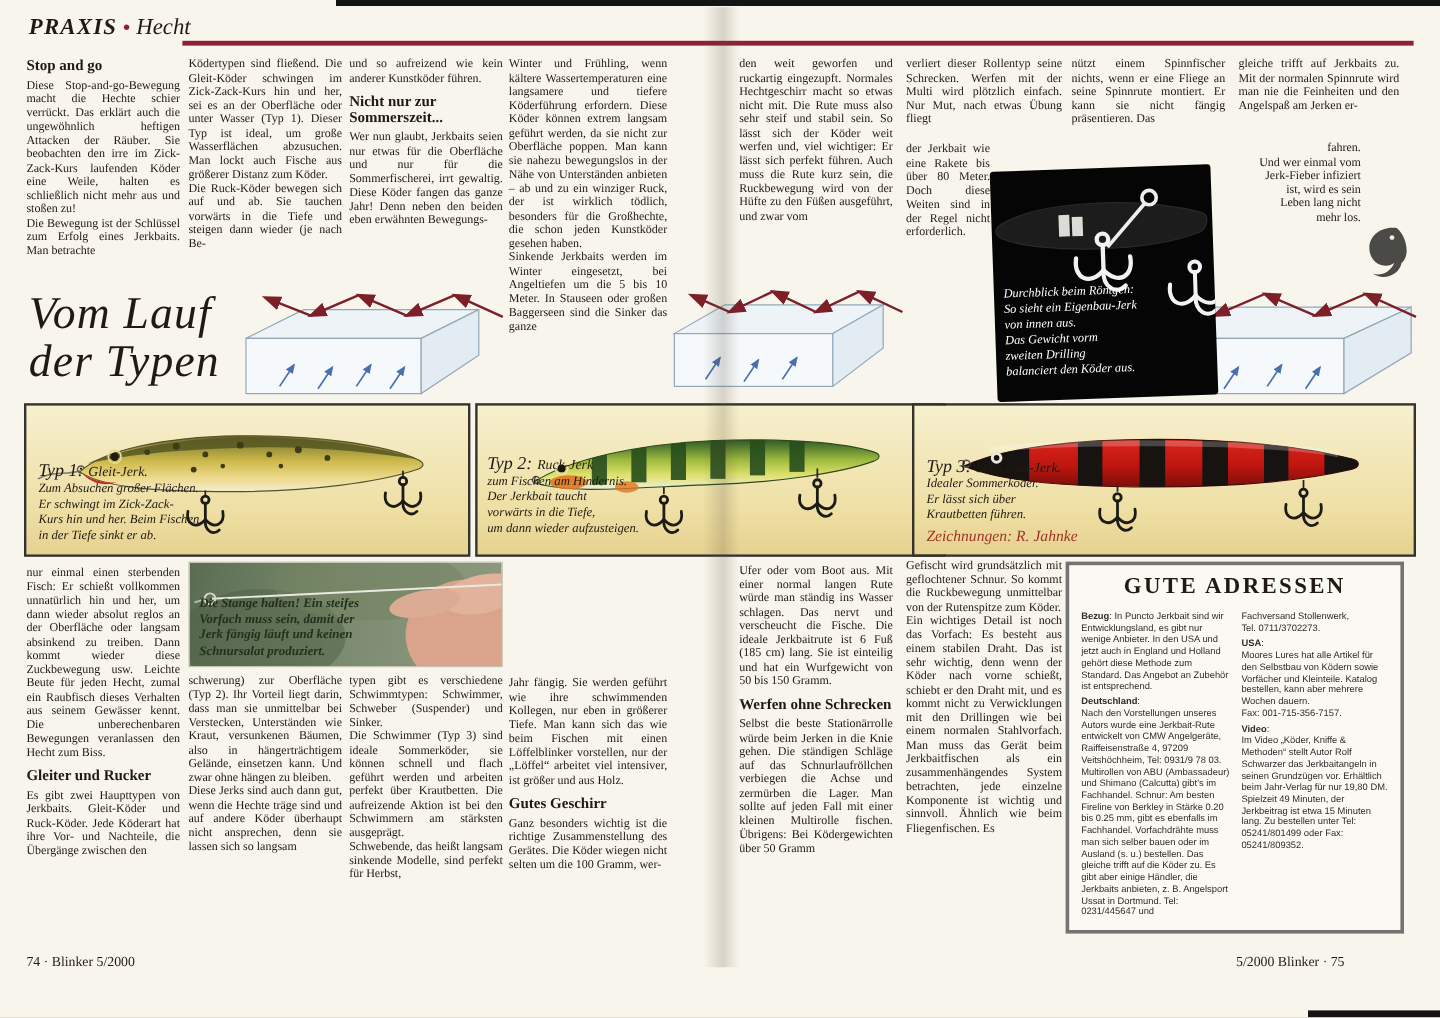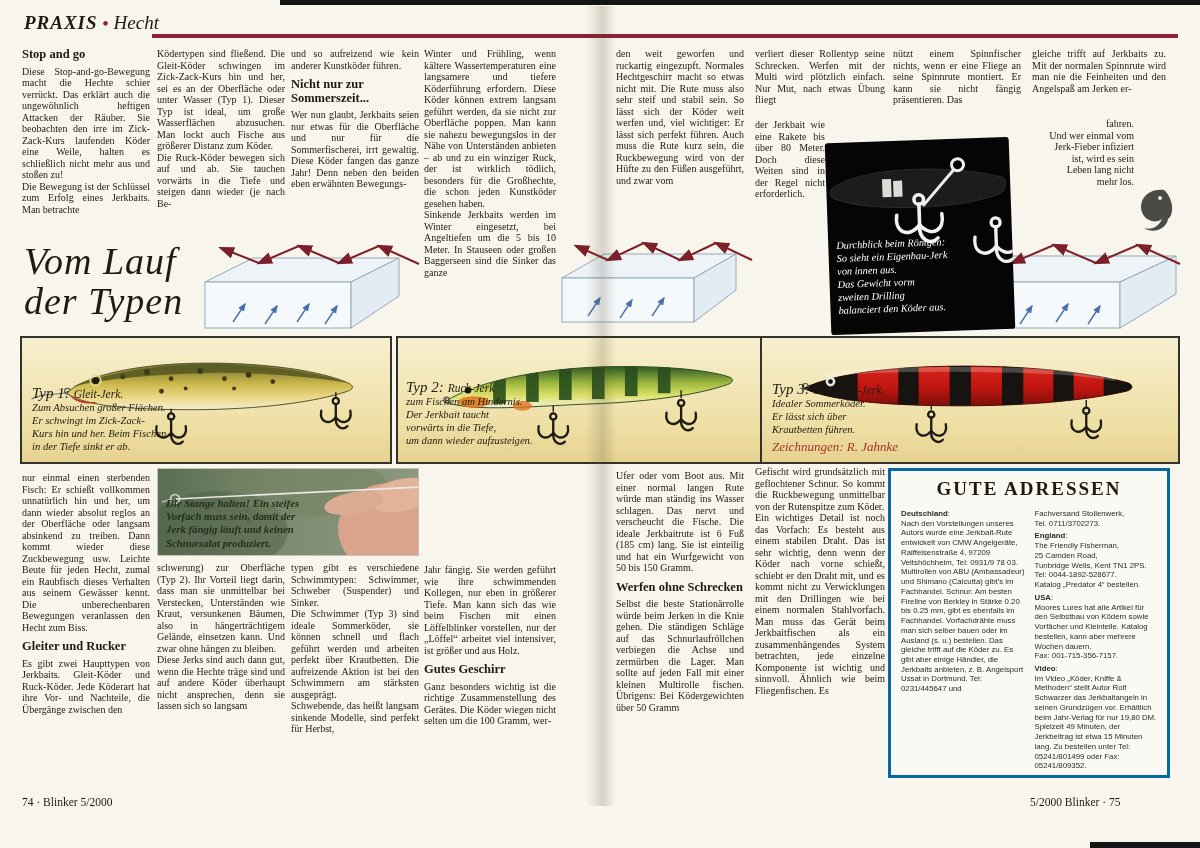--- a/index.html
+++ b/index.html
@@ -31,21 +31,21 @@
   .credit{font-size:13px;color:#a03326;margin-top:2px;font-style:italic;}
   .xray{position:absolute;left:828px;top:140px;width:184px;height:192px;background:#050505;z-index:4;
         transform:rotate(-2deg);border-radius:3px;}
   .xraycap{position:absolute;left:8px;top:96px;color:#fff;font-style:italic;font-size:10.3px;line-height:1.27;
            white-space:pre-line;z-index:2;}
   .photo{position:absolute;left:157px;top:468px;width:262px;height:88px;z-index:3;border:1px solid #c6c2b2;
          box-sizing:border-box;background:linear-gradient(100deg,#5a6d52,#7a8a6e 45%,#8f9a80);overflow:hidden;}
   .photocap{position:absolute;left:8px;top:28px;color:#23301b;font-style:italic;font-size:10.8px;line-height:1.22;
             white-space:pre-line;z-index:2;font-weight:bold;}
   .adr{position:absolute;left:888px;top:468px;width:282px;height:310px;z-index:3;box-sizing:border-box;
-       border:3px solid #0369a1;background:#fbf9f3;}
+       border:3px solid #737373;background:#fbf9f3;}
   .adr-title{font-weight:bold;font-size:19px;text-align:center;letter-spacing:2px;margin-top:7px;}
   .adr-cols{position:absolute;left:10px;right:8px;top:38px;bottom:6px;display:flex;gap:9px;overflow:hidden;
             font-family:"Liberation Sans",sans-serif;font-size:7.8px;line-height:1.25;color:#2b2b2b;}
   .adr-col{width:128px;}
   .adr-col p{margin:0 0 3px;}
   .fish-doodle{position:absolute;left:1134px;top:186px;z-index:4;}
   .footer{position:absolute;font-size:11.5px;z-index:3;}
 </style>
 </head>
 <body>
@@ -364,32 +364,27 @@
   </div>
   <div class="col" style="left:755px;top:466px;width:130px">
     <p class="pre">Gefischt wird grundsätzlich mit geflochtener Schnur. So kommt die Ruckbewegung unmittelbar von der Rutenspitze zum Köder.
 Ein wichtiges Detail ist noch das Vorfach: Es besteht aus einem stabilen Draht. Das ist sehr wichtig, denn wenn der Köder nach vorne schießt, schiebt er den Draht mit, und es kommt nicht zu Verwicklungen mit den Drillingen wie bei einem normalen Stahlvorfach. Man muss das Gerät beim Jerkbaitfischen als ein zusammenhängendes System betrachten, jede einzelne Komponente ist wichtig und sinnvoll. Ähnlich wie beim Fliegenfischen. Es</p>
   </div>
 
   <div class="adr">
     <div class="adr-title">GUTE ADRESSEN</div>
     <div class="adr-cols">
       <div class="adr-col">
+        <p><b>Bezug</b><span class="pre">: In Puncto Jerkbait sind wir Entwicklungsland, es gibt nur wenige Anbieter. In den USA und jetzt auch in England und Holland gehört diese Methode zum Standard. Das Angebot an Zubehör ist entsprechend.</span></p>
         <p><b>Deutschland</b><span class="pre">:
 Nach den Vorstellungen unseres Autors wurde eine Jerkbait-Rute entwickelt von CMW Angelgeräte, Raiffeisenstraße 4, 97209 Veitshöchheim, Tel: 0931/9 78 03. Multirollen von ABU (Ambassadeur) und Shimano (Calcutta) gibt's im Fachhandel. Schnur: Am besten Fireline von Berkley in Stärke 0.20 bis 0.25 mm, gibt es ebenfalls im Fachhandel. Vorfachdrähte muss man sich selber bauen oder im Ausland (s. u.) bestellen. Das gleiche trifft auf die Köder zu. Es gibt aber einige Händler, die Jerkbaits anbieten, z. B. Angelsport Ussat in Dortmund. Tel: 0231/445647 und</span></p>
       </div>
       <div class="adr-col">
         <p><b></b><span class="pre">Fachversand Stollenwerk,
 Tel. 0711/3702273.</span></p>
-        <p><b>England</b><span class="pre">:
-The Friendly Fisherman,
-25 Camden Road,
-Tunbridge Wells, Kent TN1 2PS.
-Tel: 0044-1892-528677.
-Katalog „Predator 4“ bestellen.</span></p>
         <p><b>USA</b><span class="pre">:
 Moores Lures hat alle Artikel für den Selbstbau von Ködern sowie Vorfächer und Kleinteile. Katalog bestellen, kann aber mehrere Wochen dauern.
 Fax: 001-715-356-7157.</span></p>
         <p><b>Video</b><span class="pre">:
 Im Video „Köder, Kniffe &amp; Methoden“ stellt Autor Rolf Schwarzer das Jerkbaitangeln in seinen Grundzügen vor. Erhältlich beim Jahr-Verlag für nur 19,80 DM. Spielzeit 49 Minuten, der Jerkbeitrag ist etwa 15 Minuten lang. Zu bestellen unter Tel: 05241/801499 oder Fax: 05241/809352.</span></p>
       </div>
     </div>
   </div>
 
   <div class="footer" style="left:22px;top:796px">74 · Blinker 5/2000</div>

